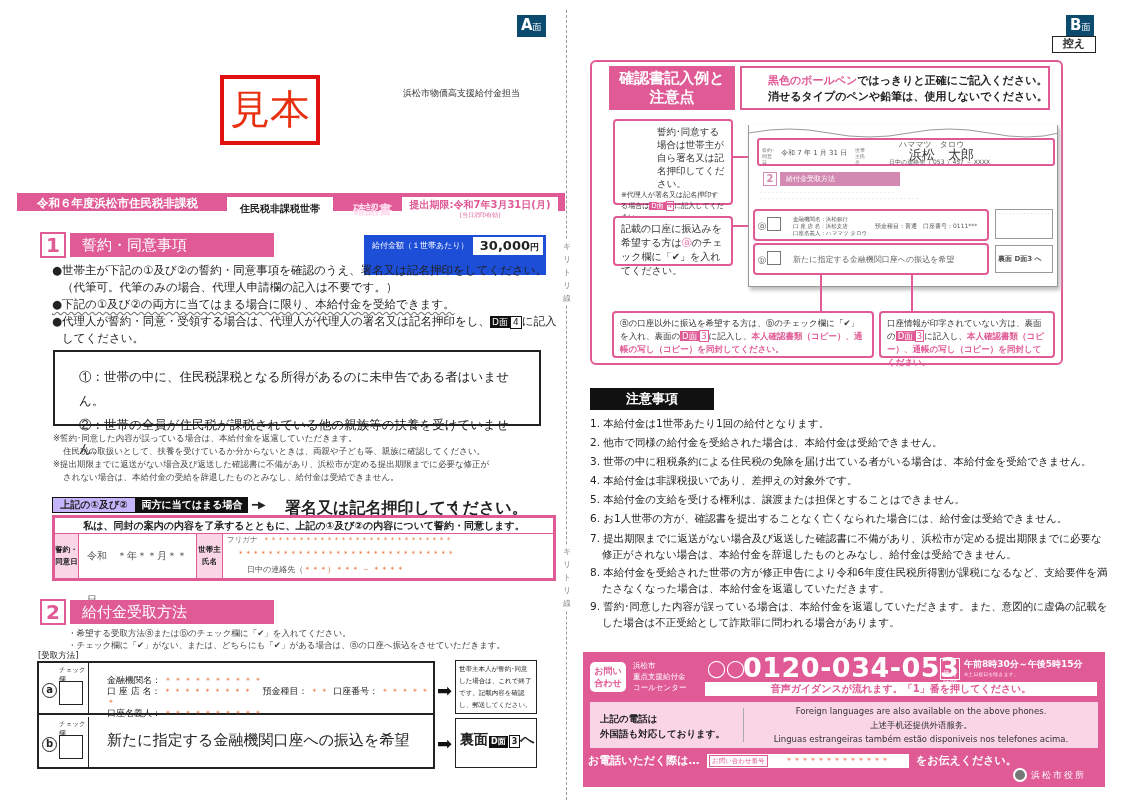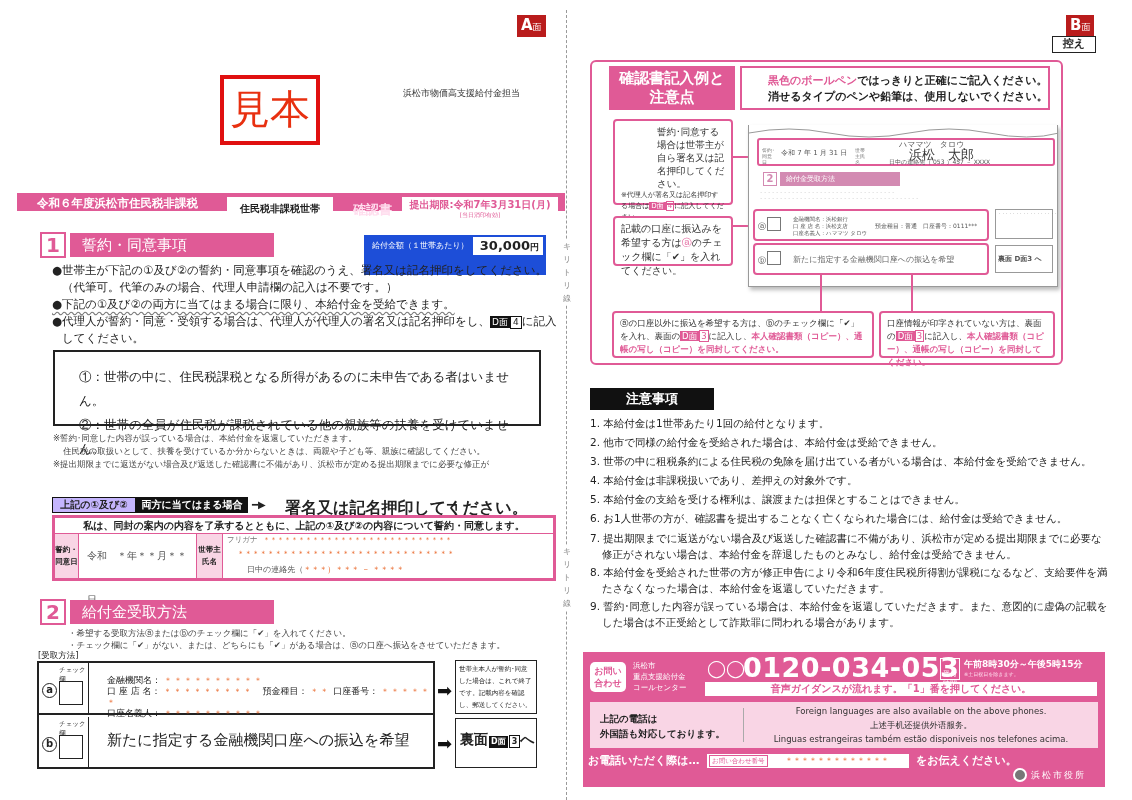--- a/index.html
+++ b/index.html
@@ -1,19 +1,19 @@
 <!DOCTYPE html>
 <html><head>
 <meta charset="utf-8">
 <style>
 *{box-sizing:border-box;margin:0;padding:0;}
 body{width:1132px;height:800px;background:#fff;font-family:"DejaVu Sans",sans-serif;color:#222;position:relative;overflow:hidden;font-size:11px;}
 .pink{background:#e05a96;}
 .pinkt{color:#e05a96;}
-.face-badge{position:absolute;background:#b91c1c;color:#fff;font-weight:bold;font-size:15px;line-height:20px;padding:0 4px;}
+.face-badge{position:absolute;background:#0c4a6e;color:#fff;font-weight:bold;font-size:15px;line-height:20px;padding:0 4px;}
 .face-badge small{font-size:9px;font-weight:normal;}
 
 .cutline{position:absolute;left:566px;top:10px;height:790px;border-left:1px dashed #999;}
 .cuttext{position:absolute;left:561px;width:12px;font-size:8px;color:#888;background:#fff;text-align:center;line-height:13px;}
 
 .mihon{position:absolute;left:220px;top:75px;width:98px;width:100px;height:70px;border:4px solid #e01010;color:#e83010;font-size:40px;text-align:center;line-height:60px;font-weight:normal;}
 .dept{position:absolute;left:403px;top:87px;font-size:9px;color:#333;}
 .titlebar{position:absolute;left:17px;top:193px;width:548px;height:18px;background:#e05a96;}
 .titlebar .t1{position:absolute;left:20px;top:3px;color:#fff;font-size:11.5px;font-weight:bold;line-height:14px;}
 .titlebar .box1{position:absolute;left:210px;top:4px;width:106px;height:24px;background:#fff;font-size:10px;font-weight:bold;text-align:center;line-height:24px;}
@@ -114,20 +114,21 @@
 
 <div class="condbox">
   <div>①：世帯の中に、住民税課税となる所得があるのに未申告である者はいません。</div>
   <div>②：世帯の全員が住民税が課税されている他の親族等の扶養を受けていません。</div>
 </div>
 
 <div class="notes">
   <div>※誓約･同意した内容が誤っている場合は、本給付金を返還していただきます。</div>
   <div style="padding-left:10px;">住民税の取扱いとして、扶養を受けているか分からないときは、両親や子ども等、親族に確認してください。</div>
   <div>※提出期限までに返送がない場合及び返送した確認書に不備があり、浜松市が定める提出期限までに必要な修正が</div>
+  <div style="padding-left:10px;">されない場合は、本給付金の受給を辞退したものとみなし、給付金は受給できません。</div>
 </div>
 
 <div class="signbar">
   <div class="w">上記の①及び②</div>
   <div class="b">両方に当てはまる場合</div>
   <span class="arr">━▶</span>
   <span class="t">署名又は記名押印してください。</span>
   <span class="arr" style="left:395px;">━┓</span>
 </div>
 

